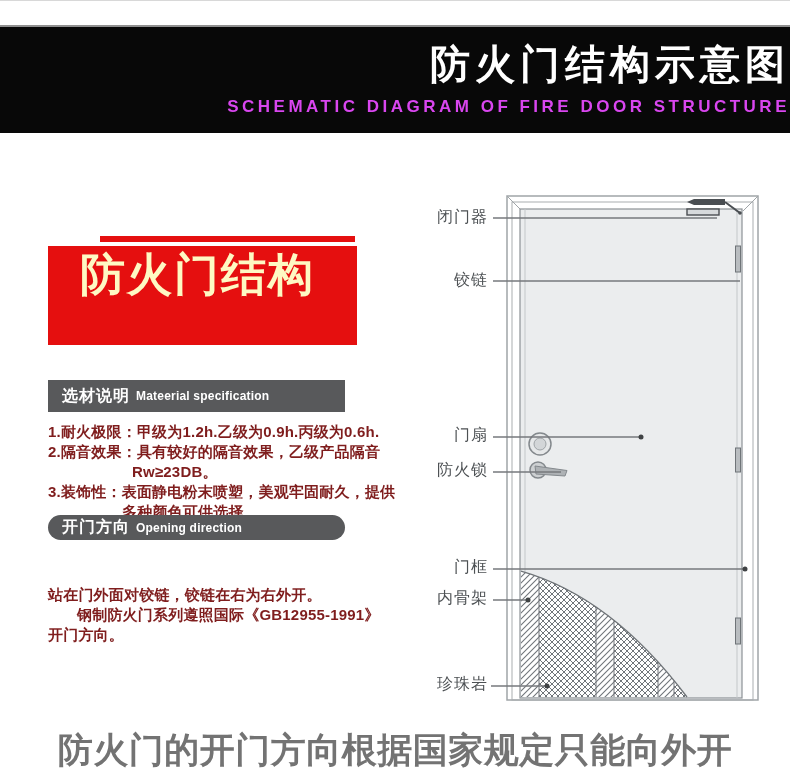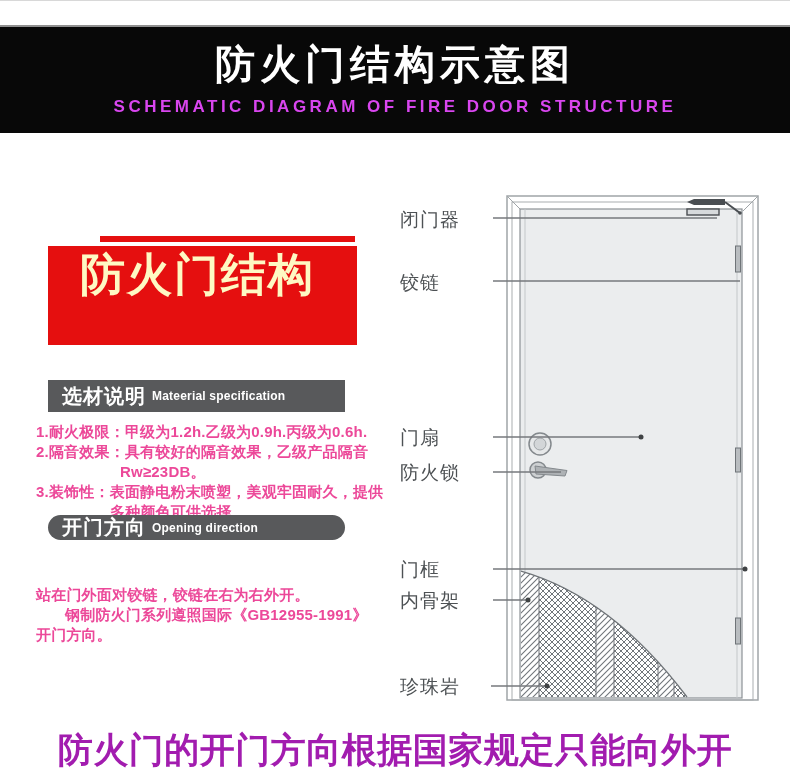--- a/index.html
+++ b/index.html
@@ -7,21 +7,21 @@
     width:790px;height:779px;position:relative;background:#ffffff;overflow:hidden;
     font-family:"Liberation Sans","DejaVu Sans",sans-serif;
   }
   .abs{position:absolute;}
   
   #top-hairline{left:0;top:0;width:790px;height:1px;background:#d8d8d8;}
   
   #header-banner{
     left:0;top:25px;width:790px;height:108px;background:#080808;
     border-top:2px solid #8f8f8f;box-sizing:border-box;
-    display:flex;flex-direction:column;align-items:center;justify-content:center;
+    display:flex;flex-direction:column;align-items:flex-end;justify-content:center;
   }
   #header-title{
     color:#ffffff;font-family:"Liberation Serif","DejaVu Serif",serif;
     font-size:40px;font-weight:bold;letter-spacing:5px;line-height:1.1;
   }
   #header-subtitle{
     margin-top:10px;color:#d946ef;font-size:17px;font-weight:bold;letter-spacing:3.5px;
   }
   
   #red-accent{left:100px;top:236px;width:255px;height:6px;background:#e50f0f;}
@@ -31,41 +31,41 @@
     padding:6px 0 0 32px;box-sizing:border-box;
   }
   #red-banner .rb-line{font-size:45px;line-height:46px;letter-spacing:2px;}
   
   .section-bar{
     left:48px;width:297px;background:#58595b;color:#ffffff;
     display:flex;align-items:center;padding-left:14px;box-sizing:border-box;
   }
   #material-bar{top:380px;height:32px;}
   #opening-bar{top:515px;height:25px;border-radius:13px;}
-  .bar-cn{font-size:20px;font-weight:bold;letter-spacing:1px;}
+  .bar-cn{font-size:16px;font-weight:bold;letter-spacing:1px;}
   .bar-en{font-size:12px;font-weight:bold;margin-left:6px;letter-spacing:0.2px;}
   
-  .body-block{left:36px;width:320px;color:#ec4899;}
+  .body-block{left:48px;width:320px;color:#7f1d1d;}
   #material-body{top:422px;}
   #opening-body{top:585px;}
   .body-line{
     font-size:15px;font-weight:600;line-height:20px;white-space:nowrap;
     letter-spacing:0.2px;
   }
   
   #diagram{left:400px;top:180px;width:390px;height:545px;}
   #door-svg{position:absolute;left:0;top:0;}
   .dlabel{
-    position:absolute;left:0;width:88px;
-    font-size:19px;color:#4d5154;font-weight:500;letter-spacing:1px;white-space:nowrap;
+    position:absolute;left:0;width:88px;text-align:right;
+    font-size:16px;color:#4d5154;font-weight:500;letter-spacing:1px;white-space:nowrap;
   }
   
   #footer-headline{
     left:0;top:727px;width:790px;text-align:center;
-    color:#a21caf;font-size:35px;font-weight:bold;letter-spacing:0.5px;white-space:nowrap;
+    color:#737373;font-size:35px;font-weight:bold;letter-spacing:0.5px;white-space:nowrap;
   }
 </style>
 </head>
 <body>
 
 <div class="abs" id="top-hairline"></div>
 
 <div class="abs" id="header-banner">
   <div id="header-title">防火门结构示意图</div>
   <div id="header-subtitle">SCHEMATIC DIAGRAM OF FIRE DOOR STRUCTURE</div>

